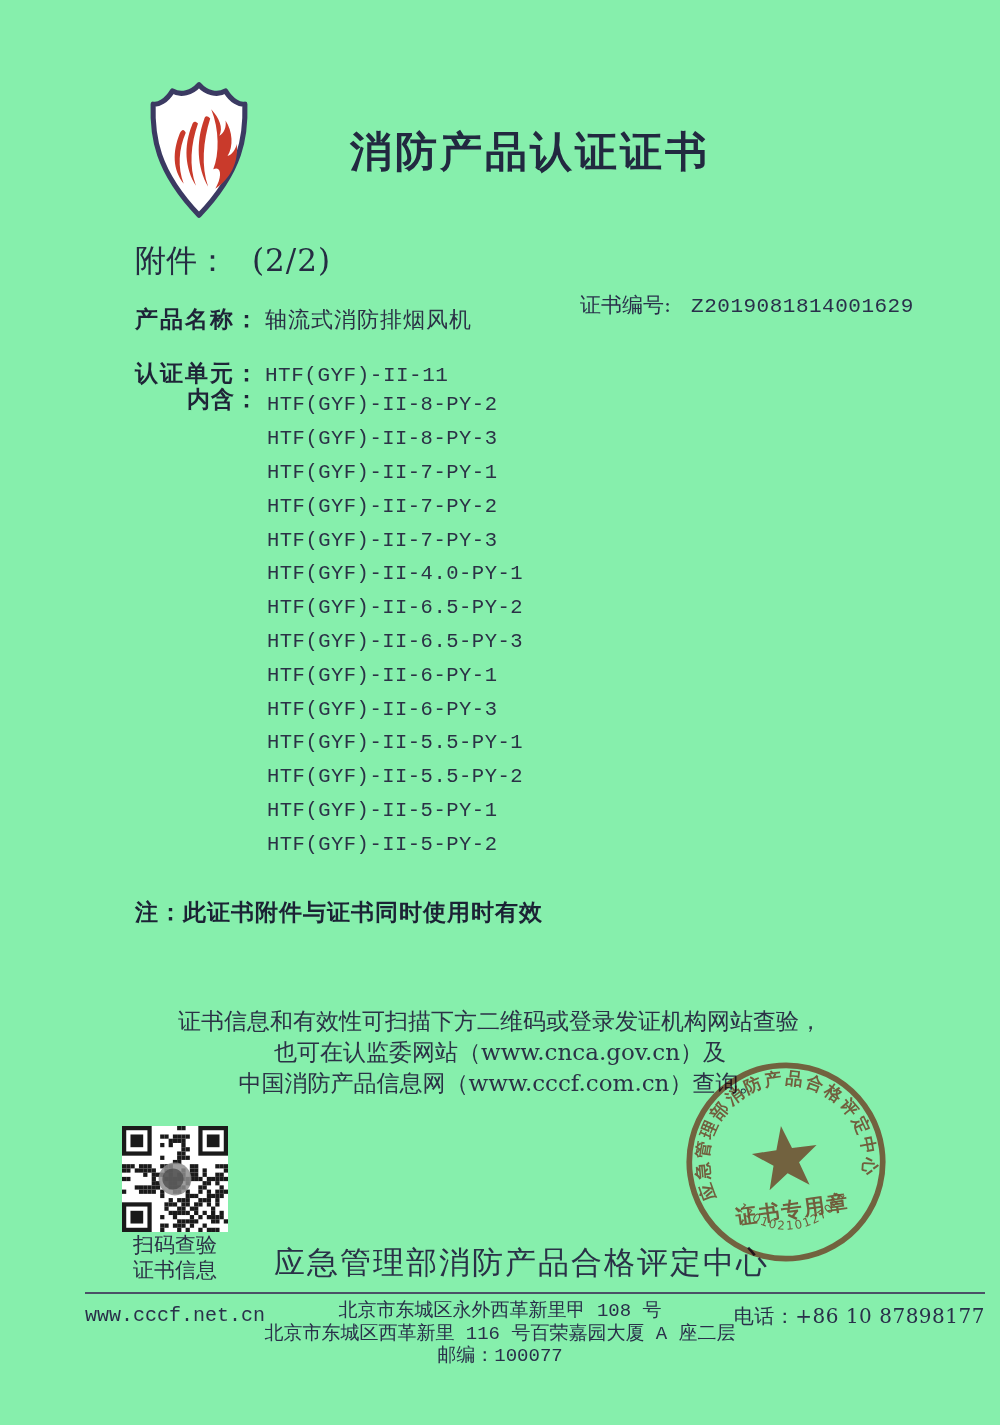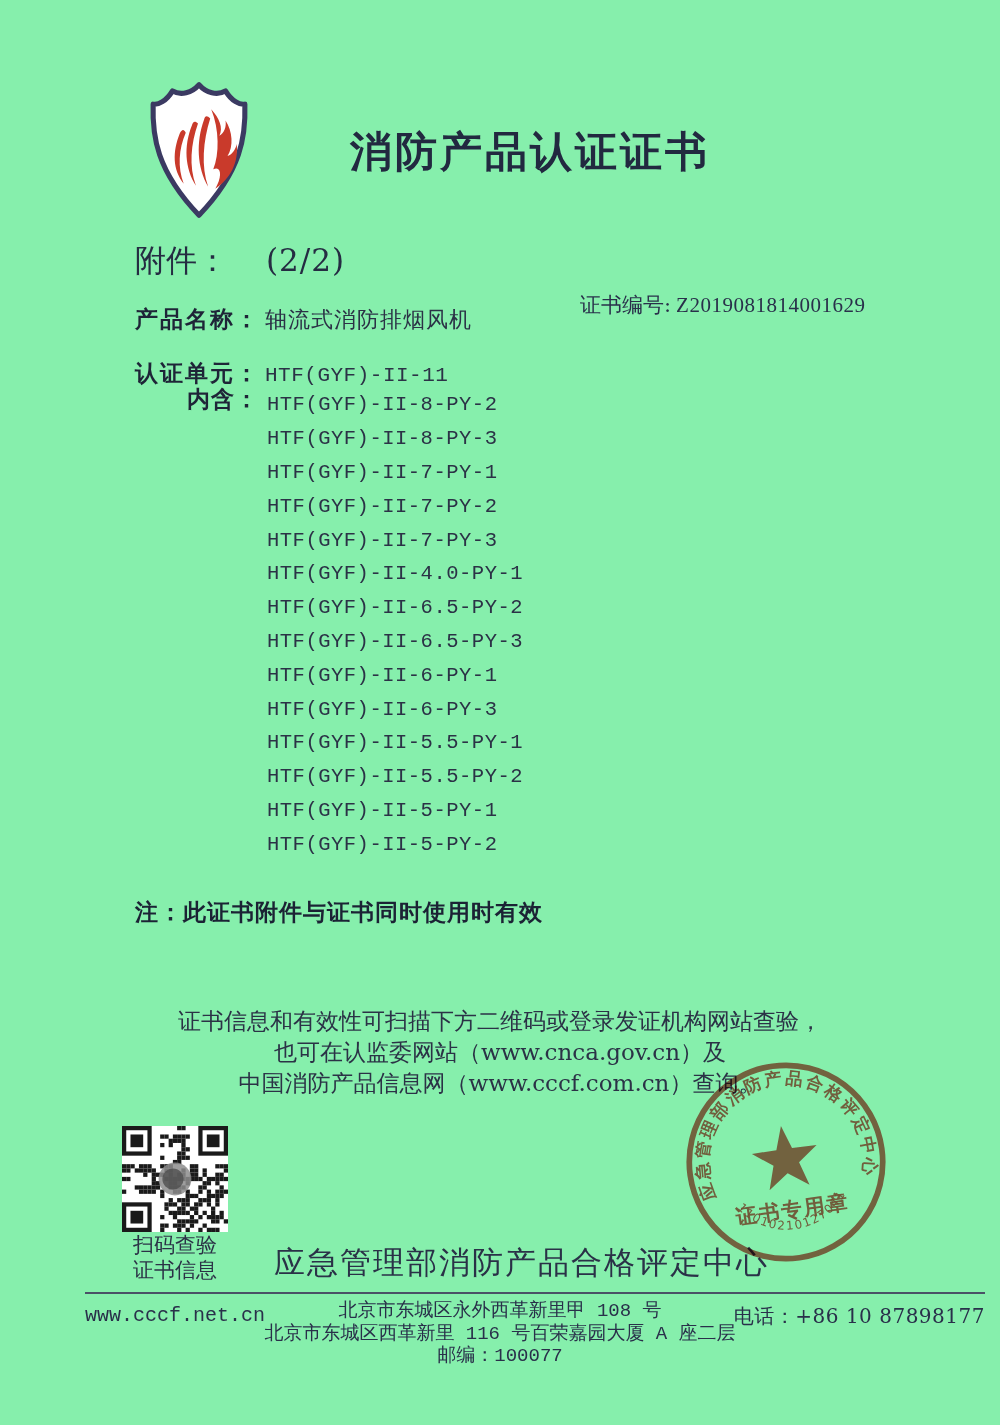--- a/index.html
+++ b/index.html
@@ -12,27 +12,27 @@
   .logo { position:absolute; left:146px; top:76px; width:106px; height:148px; }
   .title {
     position:absolute; left:30px; top:124px; width:1000px; text-align:center;
     font-size:42px; font-weight:bold; letter-spacing:3px; color:#222940;
   }
   
   .attachment {
     position:absolute; left:135px; top:240px; font-size:31px;
     font-family:"DejaVu Serif", serif; color:#252c42;
   }
-  .attachment .num { margin-left:38px; letter-spacing:1px; }
+  .attachment .num { margin-left:24px; letter-spacing:1px; }
   
   .cert-no {
     position:absolute; left:580px; top:291px; font-size:21px;
     font-family:"DejaVu Serif", serif; color:#29304a;
   }
-  .cert-no .val { font-family:Liberation Serif, serif; margin-left:5px; letter-spacing:0.5px; }
+  .cert-no .val { font-family:Liberation Mono, monospace; margin-left:20px; letter-spacing:0.5px; }
   
   .field { position:absolute; left:135px; display:flex; align-items:baseline; }
   .field.product { top:304px; }
   .field.unit    { top:358px; }
   .f-label {
     width:130px; font-size:23px; font-weight:bold; letter-spacing:2px; color:#1e2437;
   }
   .f-value-cn { font-size:22px; font-family:"DejaVu Serif", serif; letter-spacing:1px; }
   .f-value-code { font-size:21px; font-family:"Liberation Mono", monospace; letter-spacing:0.5px; }
   

